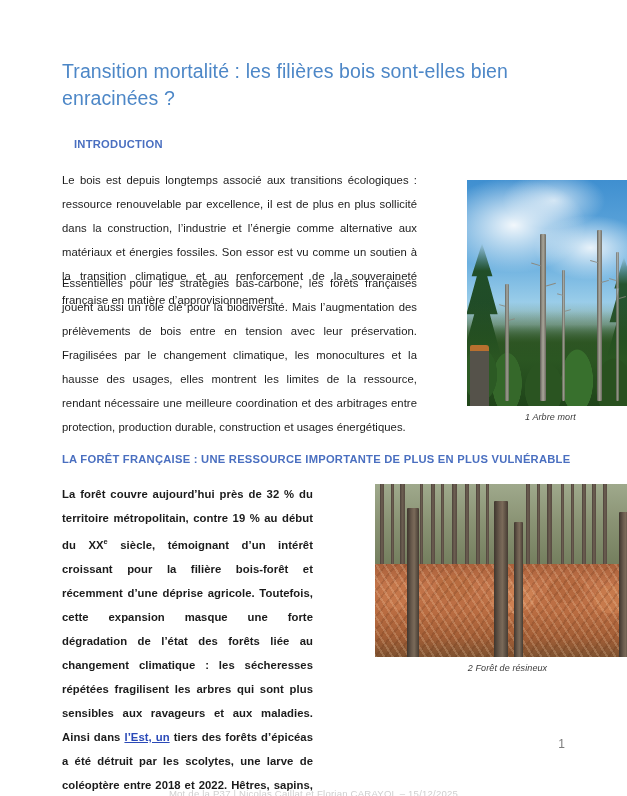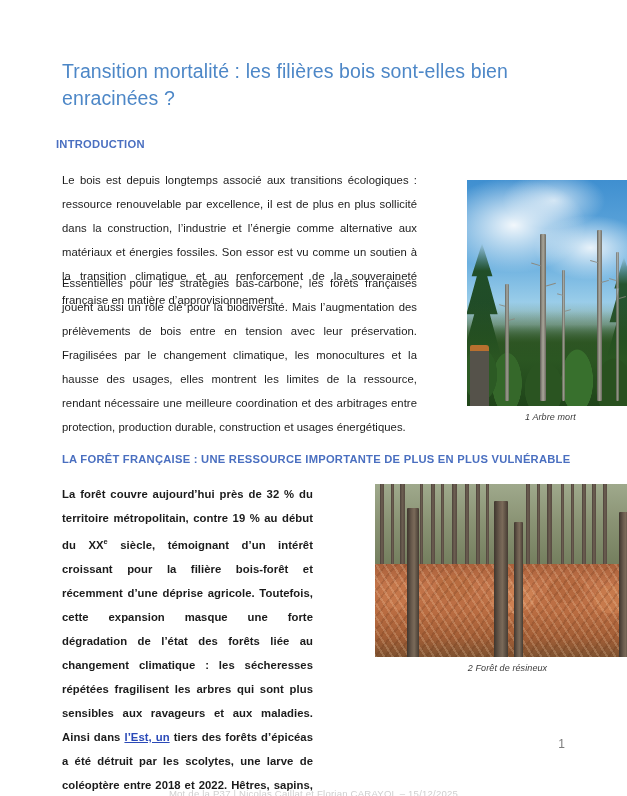--- a/index.html
+++ b/index.html
@@ -51,21 +51,21 @@
   }
 
   
   .section-heading {
     position: absolute;
     font-weight: bold;
     font-size: 11.2px;
     letter-spacing: 0.25px;
     color: #4a6fc0;
   }
-  #h-intro { top: 129px; left: 56px; text-align: right; }
+  #h-intro { top: 129px; left: 74px; text-align: right; }
   #h-foret { top: 444px; left: 62px; }
 
   
   .para {
     position: absolute;
     font-size: 11.3px;
     line-height: 24px;
     text-align: justify;
     color: #1b1b1b;
     letter-spacing: 0.05px;

